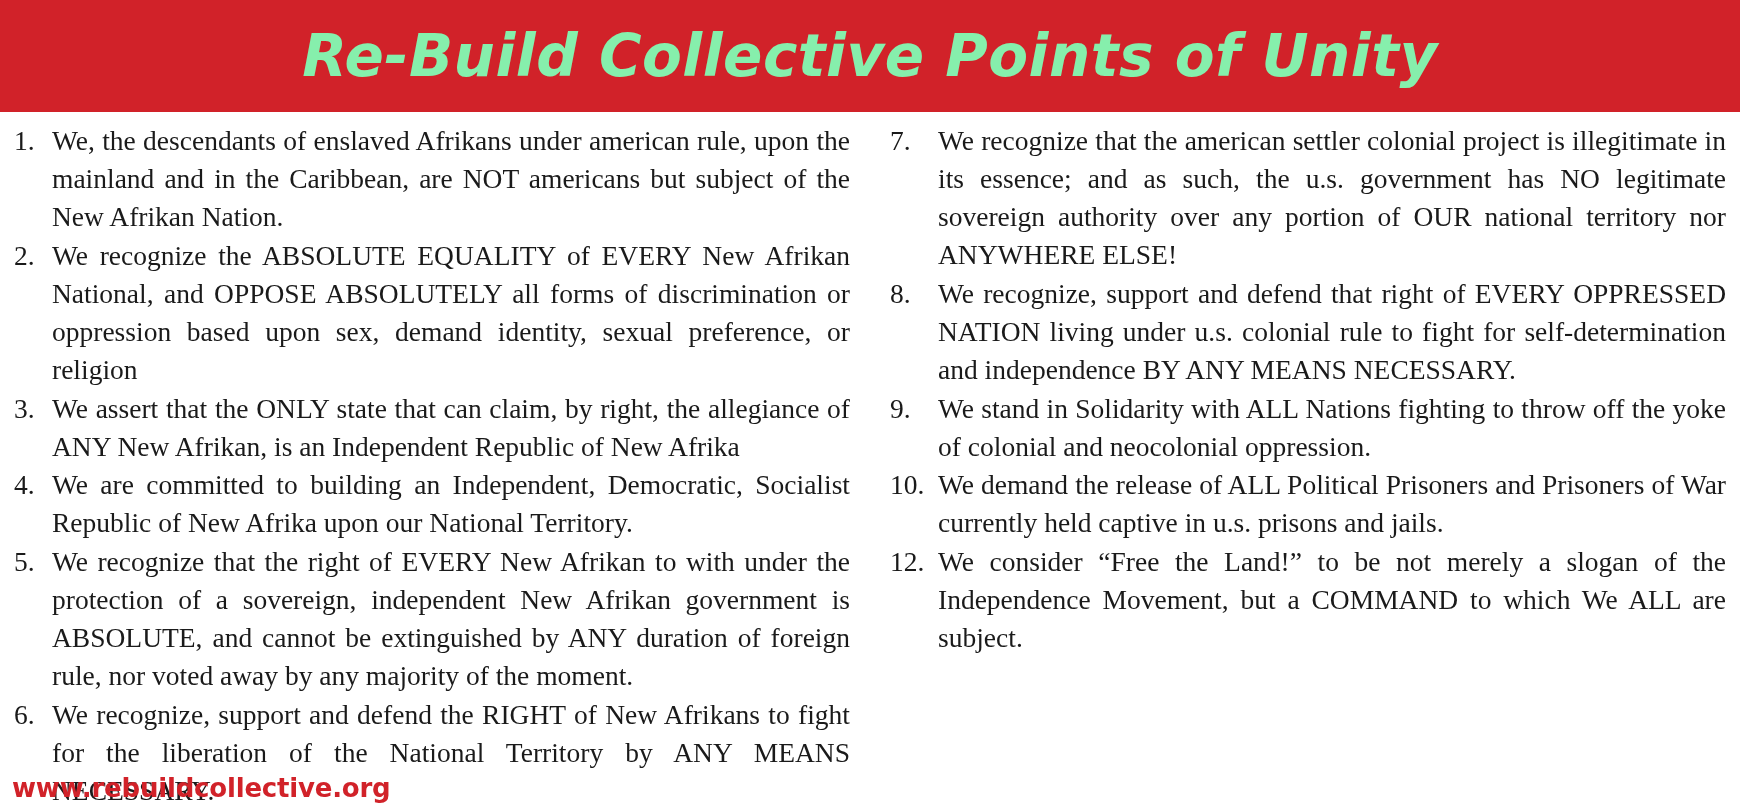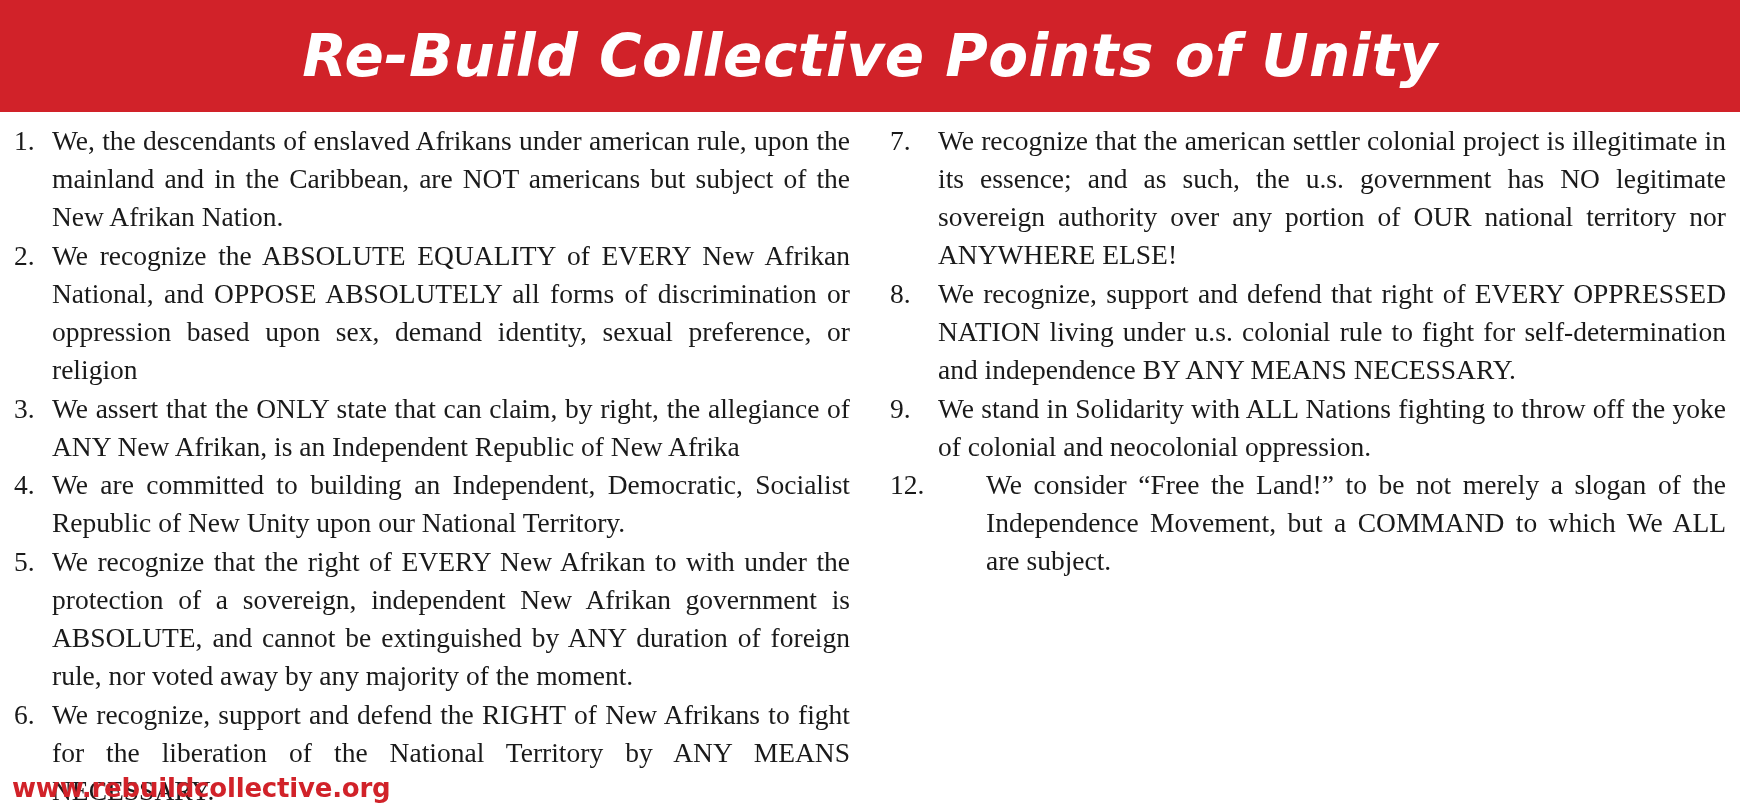--- a/index.html
+++ b/index.html
@@ -24,21 +24,21 @@
   .banner {
     background: #d12229;
     width: 100%;
     height: 112px;
     display: flex;
     align-items: center;
     justify-content: center;
     box-sizing: border-box;
   }
   .banner-title {
-    color: #ffffff;
+    color: #86efac;
     font-family: "DejaVu Sans", sans-serif;
     font-weight: bold;
     font-style: italic;
     font-size: 58px;
     letter-spacing: 0.5px;
     white-space: nowrap;
     line-height: 1;
     text-align: center;
   }
   .columns {
@@ -88,21 +88,20 @@
   }
   .site-url {
     color: #d12229;
     font-family: "DejaVu Sans", sans-serif;
     font-weight: bold;
     font-size: 26px;
     letter-spacing: -0.2px;
   }
   .tight {
     font-size: 26.5px;
-    gap: 48px;
   }
 </style>
 </head>
 <body>
 
 <div class="page">
 
   <div class="banner">
     <div class="banner-title">Re-Build Collective Points of Unity</div>
   </div>
@@ -118,21 +117,21 @@
         <li class="point">
           <span class="num">2.</span>
           <span class="txt">We recognize the ABSOLUTE EQUALITY of EVERY New Afrikan National, and OPPOSE ABSOLUTELY  all forms of discrimination or oppression based upon sex, demand identity, sexual preference, or religion</span>
         </li>
         <li class="point">
           <span class="num">3.</span>
           <span class="txt">We assert that the ONLY state that can claim, by right, the allegiance of ANY New Afrikan, is an Independent Republic of New Afrika</span>
         </li>
         <li class="point">
           <span class="num">4.</span>
-          <span class="txt">We are committed to building an Independent, Democratic, Socialist Republic of New Unity upon our National Territory.</span>
+          <span class="txt">We are committed to building an Independent, Democratic, Socialist Republic of New Afrika upon our National Territory.</span>
         </li>
         <li class="point">
           <span class="num">5.</span>
           <span class="txt">We recognize that the right of EVERY New Afrikan to with under the protection of a sovereign, independent New Afrikan government is ABSOLUTE, and cannot be extinguished by ANY duration of foreign rule, nor voted away by any majority of the moment.</span>
         </li>
         <li class="point">
           <span class="num">6.</span>
           <span class="txt">We recognize, support and defend the RIGHT of New Afrikans to fight for the liberation of the National Territory by ANY MEANS NECESSARY.</span>
         </li>
       </ol>
@@ -145,20 +144,24 @@
           <span class="txt">We recognize that the american settler colonial project is illegitimate in its essence; and as such, the u.s. government has NO legitimate sovereign authority over any portion of OUR national territory nor ANYWHERE ELSE!</span>
         </li>
         <li class="point">
           <span class="num">8.</span>
           <span class="txt">We recognize, support and defend that right of EVERY OPPRESSED NATION living under u.s. colonial rule to fight for self-determination and independence BY ANY MEANS NECESSARY.</span>
         </li>
         <li class="point">
           <span class="num">9.</span>
           <span class="txt">We stand in Solidarity with ALL Nations fighting to throw off the yoke of colonial and neocolonial oppression.</span>
         </li>
+        <li class="point">
+          <span class="num">10.</span>
+          <span class="txt">We demand the release of ALL Political Prisoners and Prisoners of War currently held captive in u.s. prisons and jails.</span>
+        </li>
         <li class="point tight">
           <span class="num">12.</span>
           <span class="txt">We consider “Free the Land!” to be not merely a slogan of the Independence Movement, but a COMMAND to which We ALL are subject.</span>
         </li>
       </ol>
     </div>
 
   </div>
 
   <div class="footer">

